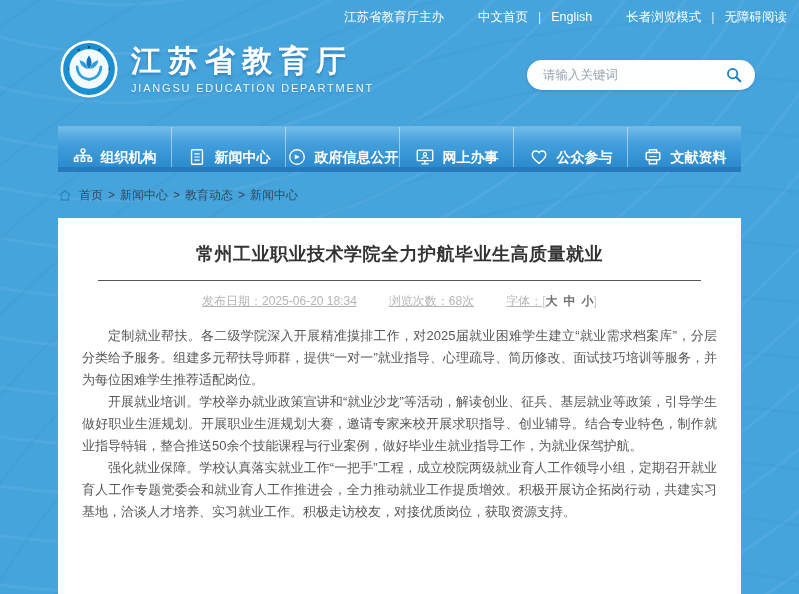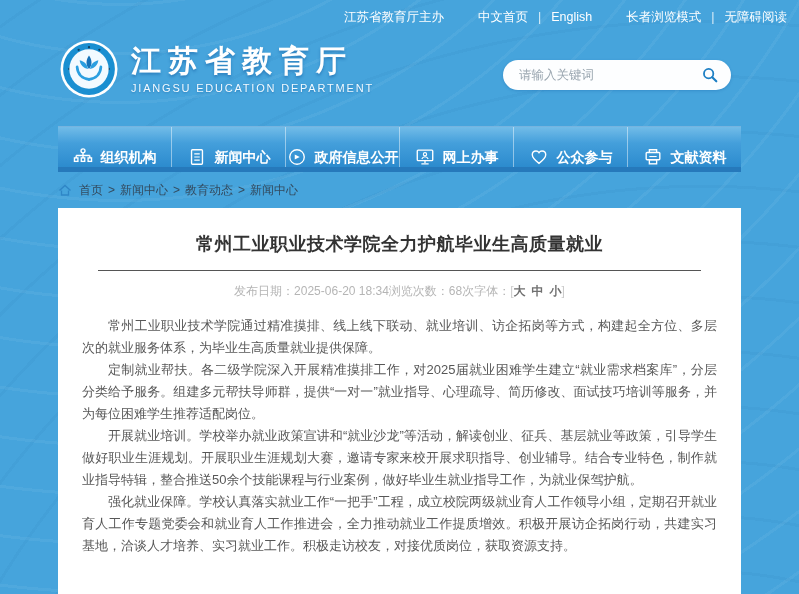--- a/index.html
+++ b/index.html
@@ -18,48 +18,48 @@
   .tb-group{display:flex;align-items:center;margin-left:34px;justify-content:flex-end;}
   .tb-sep{margin:0 10px;color:rgba(255,255,255,.8);}
   
   .header{position:relative;height:92px;}
   .brand{position:absolute;left:60px;top:6px;display:flex;align-items:center;gap:13px;}
   .logo{width:58px;height:58px;flex:0 0 auto;}
   .site-title{color:#fff;font-size:30px;font-weight:bold;letter-spacing:7px;line-height:1.1;
     text-shadow:0 2px 3px rgba(10,80,150,.45);white-space:nowrap;}
   .site-sub{color:#f2faff;font-size:11px;letter-spacing:1.8px;margin-top:5px;
     text-shadow:0 1px 2px rgba(10,80,150,.4);}
-  .search{position:absolute;right:68px;top:26px;width:204px;height:30px;background:#fdfeff;
+  .search{position:absolute;right:44px;top:26px;width:204px;height:30px;background:#fdfeff;
     border-radius:16px;display:flex;align-items:center;padding:0 10px 0 14px;
     box-shadow:0 1px 3px rgba(10,80,150,.25);justify-content:flex-end;}
   .search input{flex:1;border:none;outline:none;background:transparent;font-size:12.5px;color:#666;
     font-family:"Liberation Sans","DejaVu Sans",sans-serif;}
   .search input::placeholder{color:#9aa6b0;}
   .search-btn{width:22px;height:22px;display:flex;align-items:center;justify-content:center;cursor:pointer;}
   
   .nav{width:683px;margin:0 auto;display:flex;height:40px;
     background:linear-gradient(180deg,#72bce8 0%,#449fdb 40%,#2c8bce 100%);
     border-top:1px solid rgba(255,255,255,.35);
     border-bottom:5px solid #2679bb;}
   .nav-item{flex:1;display:flex;align-items:flex-end;justify-content:center;gap:8px;cursor:pointer;
     color:#fff;font-size:14px;font-weight:bold;white-space:nowrap;}
   .nav-item + .nav-item{border-left:1px solid rgba(255,255,255,.45);}
   .nav-icon{display:flex;align-items:center;}
   
-  .breadcrumb{width:683px;margin:0 auto;height:36px;display:flex;align-items:center;gap:5px;
+  .breadcrumb{width:683px;margin:0 auto;height:46px;display:flex;align-items:center;gap:5px;
     font-size:12px;color:#334a5e;}
   .crumb{cursor:pointer;}
   .crumb-sep{color:#334a5e;}
   
   .card{width:683px;margin:0 auto;background:#fff;padding:24px 24px 20px;box-sizing:border-box;
     min-height:390px;}
   .art-title{font-size:18px;color:#333;text-align:center;font-weight:bold;letter-spacing:.5px;}
   .art-rule{border:none;border-bottom:1px solid #555;margin:14px 16px 0;}
-  .art-meta{margin-top:12px;display:flex;justify-content:center;align-items:center;
-    font-size:12px;color:#b5b5b5;white-space:nowrap;}
+  .art-meta{margin-top:12px;display:flex;justify-content:center;align-items:center;gap:32px;
+    font-size:12px;color:#b5b5b5;white-space:nowrap;text-decoration:underline;}
   .meta-src{text-decoration:underline;cursor:pointer;}
   .font-sizes{display:inline-flex;gap:6px;}
   .bracket{color:#ccc;}
   .fs-opt{color:#707070;cursor:pointer;font-weight:bold;}
   .art-body{margin-top:15px;font-size:13px;color:#575757;line-height:22px;text-align:justify;}
   .art-body p{margin:0;text-indent:2em;}
 </style>
 </head>
 <body>
 
@@ -199,20 +199,19 @@
       <span><span>浏览次数：</span><span>68次</span></span>
       <span>
         <span>字体：</span><span class="bracket">[</span><span class="font-sizes">
             <span class="fs-opt">大</span>
             <span class="fs-opt">中</span>
             <span class="fs-opt">小</span>
           </span><span class="bracket">]</span>
       </span>
     </div>
     <div class="art-body">
-      <p>常州工业职业技术学院通过精准摸排、线上线下联动、就业培训、访企拓岗等方式，构建起全方位、多层次的就业服务体系，为毕业生高质量就业提供保障。</p>
       <p>定制就业帮扶。各二级学院深入开展精准摸排工作，对2025届就业困难学生建立“就业需求档案库”，分层分类给予服务。组建多元帮扶导师群，提供“一对一”就业指导、心理疏导、简历修改、面试技巧培训等服务，并为每位困难学生推荐适配岗位。</p>
       <p>开展就业培训。学校举办就业政策宣讲和“就业沙龙”等活动，解读创业、征兵、基层就业等政策，引导学生做好职业生涯规划。开展职业生涯规划大赛，邀请专家来校开展求职指导、创业辅导。结合专业特色，制作就业指导特辑，整合推送50余个技能课程与行业案例，做好毕业生就业指导工作，为就业保驾护航。</p>
       <p>强化就业保障。学校认真落实就业工作“一把手”工程，成立校院两级就业育人工作领导小组，定期召开就业育人工作专题党委会和就业育人工作推进会，全力推动就业工作提质增效。积极开展访企拓岗行动，共建实习基地，洽谈人才培养、实习就业工作。积极走访校友，对接优质岗位，获取资源支持。</p>
     </div>
   </div>
 
 </div>
 
 </body></html>

